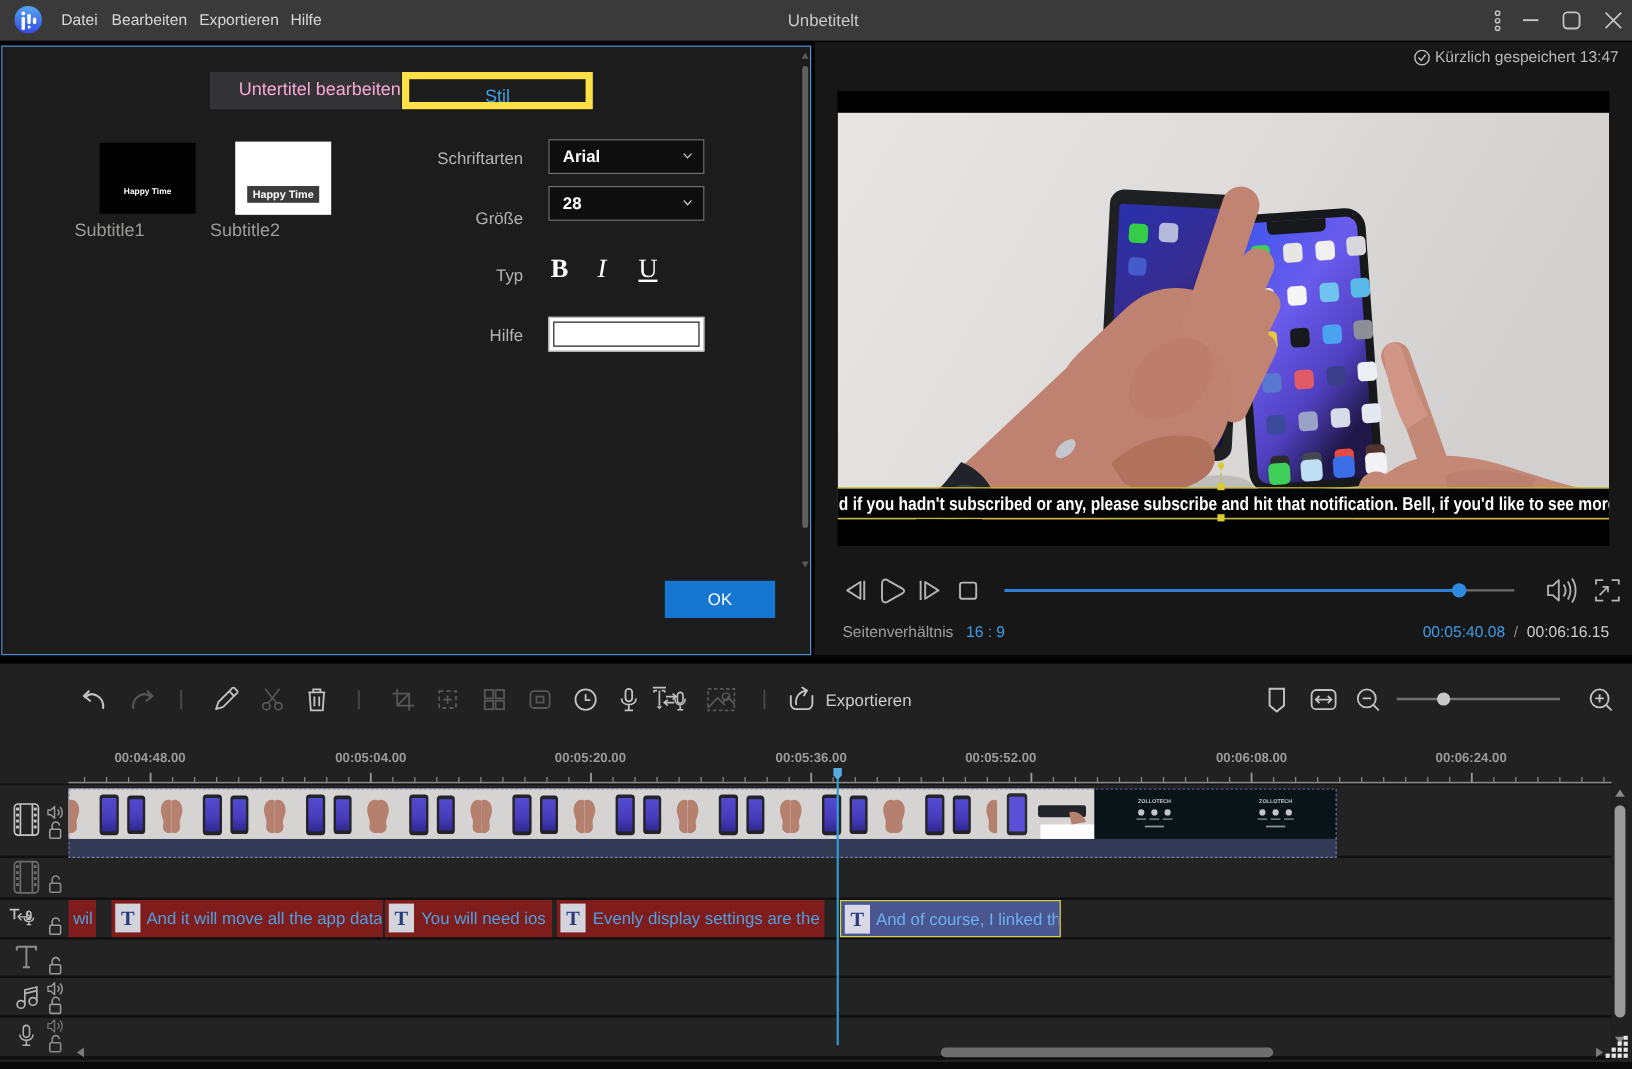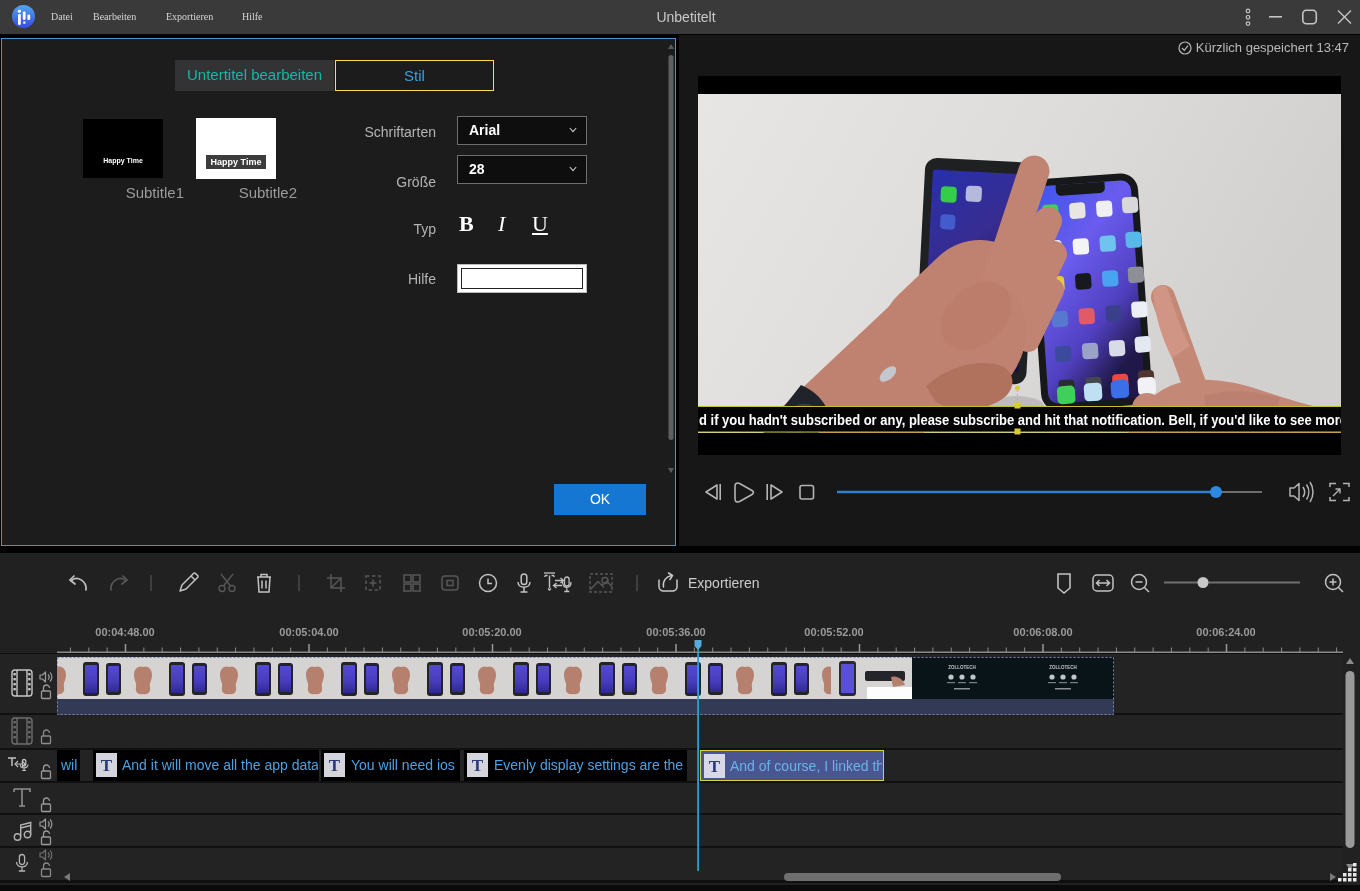--- a/index.html
+++ b/index.html
@@ -3,34 +3,34 @@
 <meta charset="utf-8">
 <style>
 * { margin:0; padding:0; box-sizing:border-box; }
 html,body { width:1360px; height:891px; background:#000; overflow:hidden;
   font-family:"Liberation Sans", sans-serif; }
 #app { position:relative; width:1360px; height:891px; background:#000; }
 .abs { position:absolute; }
 
 
 #titlebar { position:absolute; left:0; top:0; width:1360px; height:34px; background:#3a3a3a; }
-#titlebar .menu { position:absolute; top:0; height:46px; line-height:34px; color:#d6d6d6; font-size:10px;font-family:Liberation Serif, serif; }
+#titlebar .menu { position:absolute; top:0; height:46px; line-height:34px; color:#d6d6d6; font-size:13px; }
 #title-center { position:absolute; top:0; left:6px; width:1360px; height:34px; line-height:34px;
   text-align:center; color:#c9c9c9; font-size:14px; }
 .winbtn { position:absolute; top:0; height:34px; color:#c8c8c8; }
 
 
 #leftpanel { position:absolute; left:1px; top:38px; width:675px; height:508px;
   background:#1c1c1c; border:1px solid #5191ce; }
 .tab { position:absolute; top:21px; height:31px; width:159px; line-height:29px; text-align:center; font-size:15px; }
-#tab1 { left:173px; background:#333335; color:#14b8a6; }
-#tab2 { left:333px; background:#1c1c1c; color:#3e9de2; border:1px solid #fde047; }
+#tab1 { left:173px; background:#333335; color:#f9a8d4;text-align:right; }
+#tab2 { left:333px; background:#1c1c1c; color:#3e9de2; border:6px solid #fde047; }
 .sub1 { position:absolute; left:81px; top:80px; width:80px; height:59px; background:#000; }
 .sub2 { position:absolute; left:194px; top:79px; width:80px; height:61px; background:#fff; }
-.sublabel { position:absolute; width:120px; text-align:right; color:#9b9b99; font-size:15px; top:145px; }
+.sublabel { position:absolute; width:120px; text-align:left; color:#9b9b99; font-size:15px; top:145px; }
 .formlabel { position:absolute; width:130px; text-align:right; color:#b4b4b4; font-size:14px; }
 .dropdown { position:absolute; left:455px; width:130px; height:29px; background:#0e0e0e;
   border:1px solid #6e6e6e; color:#fff; font-size:14px; font-weight:bold; line-height:27px; padding-left:11px; }
 .chev { position:absolute; right:9px; top:9px; width:8px; height:8px; }
 #okbtn { position:absolute; left:552px; top:445px; width:92px; height:31px; background:#1677d2;
   color:#fff; font-size:14px; text-align:center; line-height:31px; }
 
 #lp-scroll { position:absolute; left:665px; top:4px; width:8px; height:435px; }
 
 
@@ -40,21 +40,21 @@
 #transport { position:absolute; left:0; top:436px; width:681px; height:40px; }
 #ratio-row { position:absolute; left:0; top:476px; width:681px; height:30px; font-size:13px; }
 
 
 #timeline { position:absolute; left:0; top:547px; width:1360px; height:344px; background:#212121; }
 #tl-toolbar { position:absolute; left:0; top:0; width:1360px; height:60px; }
 #ruler { position:absolute; left:0; top:60px; width:1360px; height:47px;font-weight:bold; }
 .rlabel { position:absolute; top:19px; width:100px; text-align:center; color:#9a9a9a; font-size:11px; }
 #tracks { position:absolute; left:0; top:104px; width:1360px; height:240px; }
 .trow { position:absolute; left:0; width:1343px; background:#232323; }
-.clip { position:absolute; top:0; height:31px; background:#000000; color:#4da0e2; font-size:14px; line-height:31px; }
+.clip { position:absolute; top:0; height:31px; background:#7f1d1d; color:#4da0e2; font-size:14px; line-height:31px; }
 .ticon { position:absolute; left:3px; top:3px; width:21px; height:24px; background:#d4d4dc; text-align:center; }
 </style>
 </head>
 <body>
 <div id="app">
 
   <div id="titlebar">
     <svg class="abs" style="left:12px;top:5px" width="23" height="23" viewBox="0 0 23 23">
       <defs>
           <linearGradient id="logog" x1="0" y1="0" x2="0" y2="1">
@@ -275,20 +275,25 @@
           <path d="M611 17 L615 17 L620 12.5 L620 29.5 L615 25 L611 25 Z" stroke-linejoin="round"></path>
           <path d="M624 16 C 626 19 626 23 624 26"></path>
           <path d="M627.5 13.5 C 630.5 18 630.5 24 627.5 28.5"></path>
           <path d="M631 11 C 635 17 635 25 631 31"></path>
           <path d="M651 16 L651 12.5 L657 12.5 M664 12.5 L670 12.5 L670 16 M670 26 L670 29.5 L664 29.5 M657 29.5 L651 29.5 L651 26"></path>
           <path d="M654 25 L660.5 18.5 M656.5 18 L661 18 L661 22.5" stroke-width="1.4"></path>
         </g>
       </svg>
     </div>
 
+    <div id="ratio-row">
+      <div class="abs" style="left:23px;top:8px;color:#9f9f9f">Seitenverhältnis</div>
+      <div class="abs" style="left:126px;top:8px;color:#3f9ee8">16 : 9</div>
+      <div class="abs" style="right:19px;top:8px"><span style="color:#3f9ee8">00:05:40.08</span><span style="color:#8a8a8a">&nbsp; / &nbsp;</span><span style="color:#cfcfcf">00:06:16.15</span></div>
+    </div>
   </div>
 
   <div id="timeline">
     <div class="abs" style="left:0;top:0;width:1360px;height:6px;background:#020202"></div>
     <div id="tl-toolbar">
       <svg width="1360" height="60" viewBox="0 0 1360 60">
 
         <g transform="translate(78,36)" fill="none" stroke="#c2c2c2" stroke-width="1.7" stroke-linecap="round">
           <path d="M 8 7 C 9 -2 -1 -8 -7 -2"></path>
           <path d="M -4 -7 L -8 -3 L -3 1"></path>

